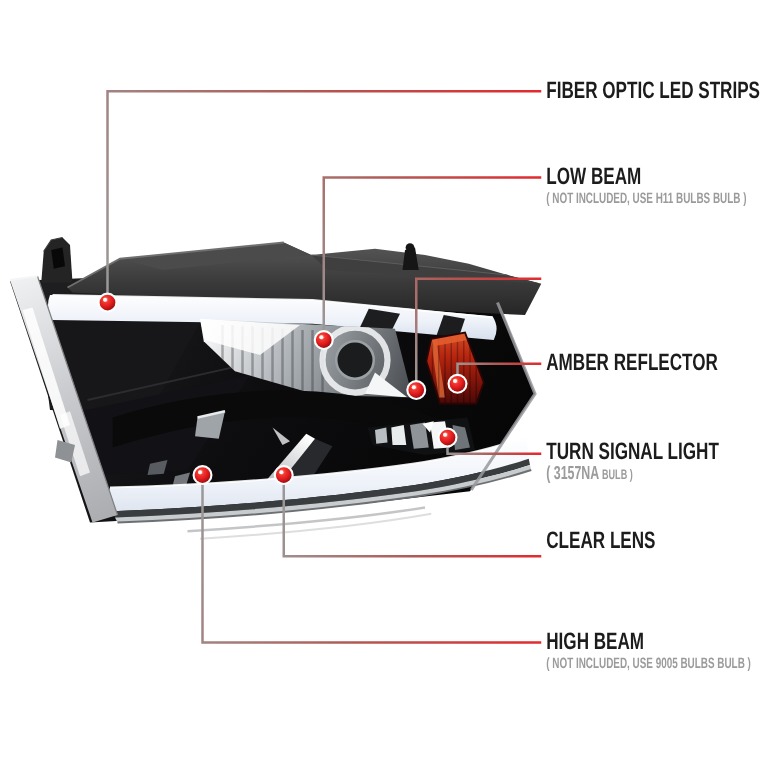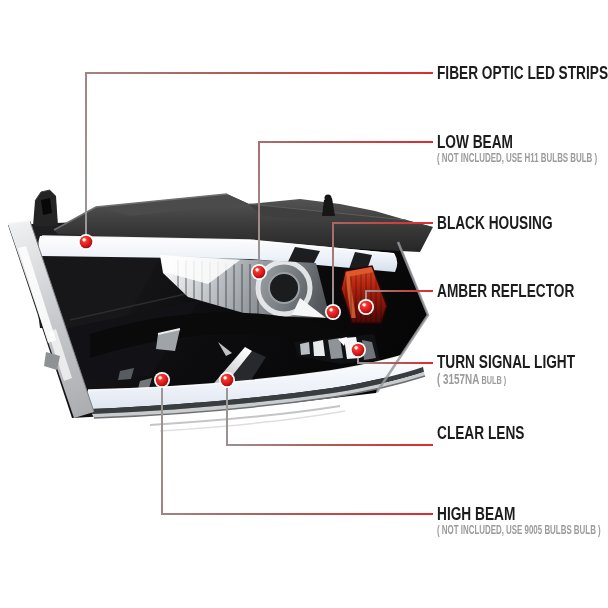--- a/index.html
+++ b/index.html
@@ -265,23 +265,20 @@
 </svg>
 
 <div class="labels">
   <div class="callout-label" style="top:63px">
     <div class="t">FIBER OPTIC LED STRIPS</div>
   </div>
   <div class="callout-label" style="top:132px">
     <div class="t">LOW BEAM</div>
     <div class="s">( NOT INCLUDED, USE H11 BULBS BULB )</div>
   </div>
-  <div class="callout-label" style="top:213px">
-    <div class="t">BLACK HOUSING</div>
-  </div>
   <div class="callout-label" style="top:281px">
     <div class="t">AMBER REFLECTOR</div>
   </div>
   <div class="callout-label" style="top:352px">
     <div class="t">TURN SIGNAL LIGHT</div>
     <div class="s">
       <span class="s-big">( 3157NA</span>
       <span class="s-small">BULB )</span>
     </div>
   </div>

